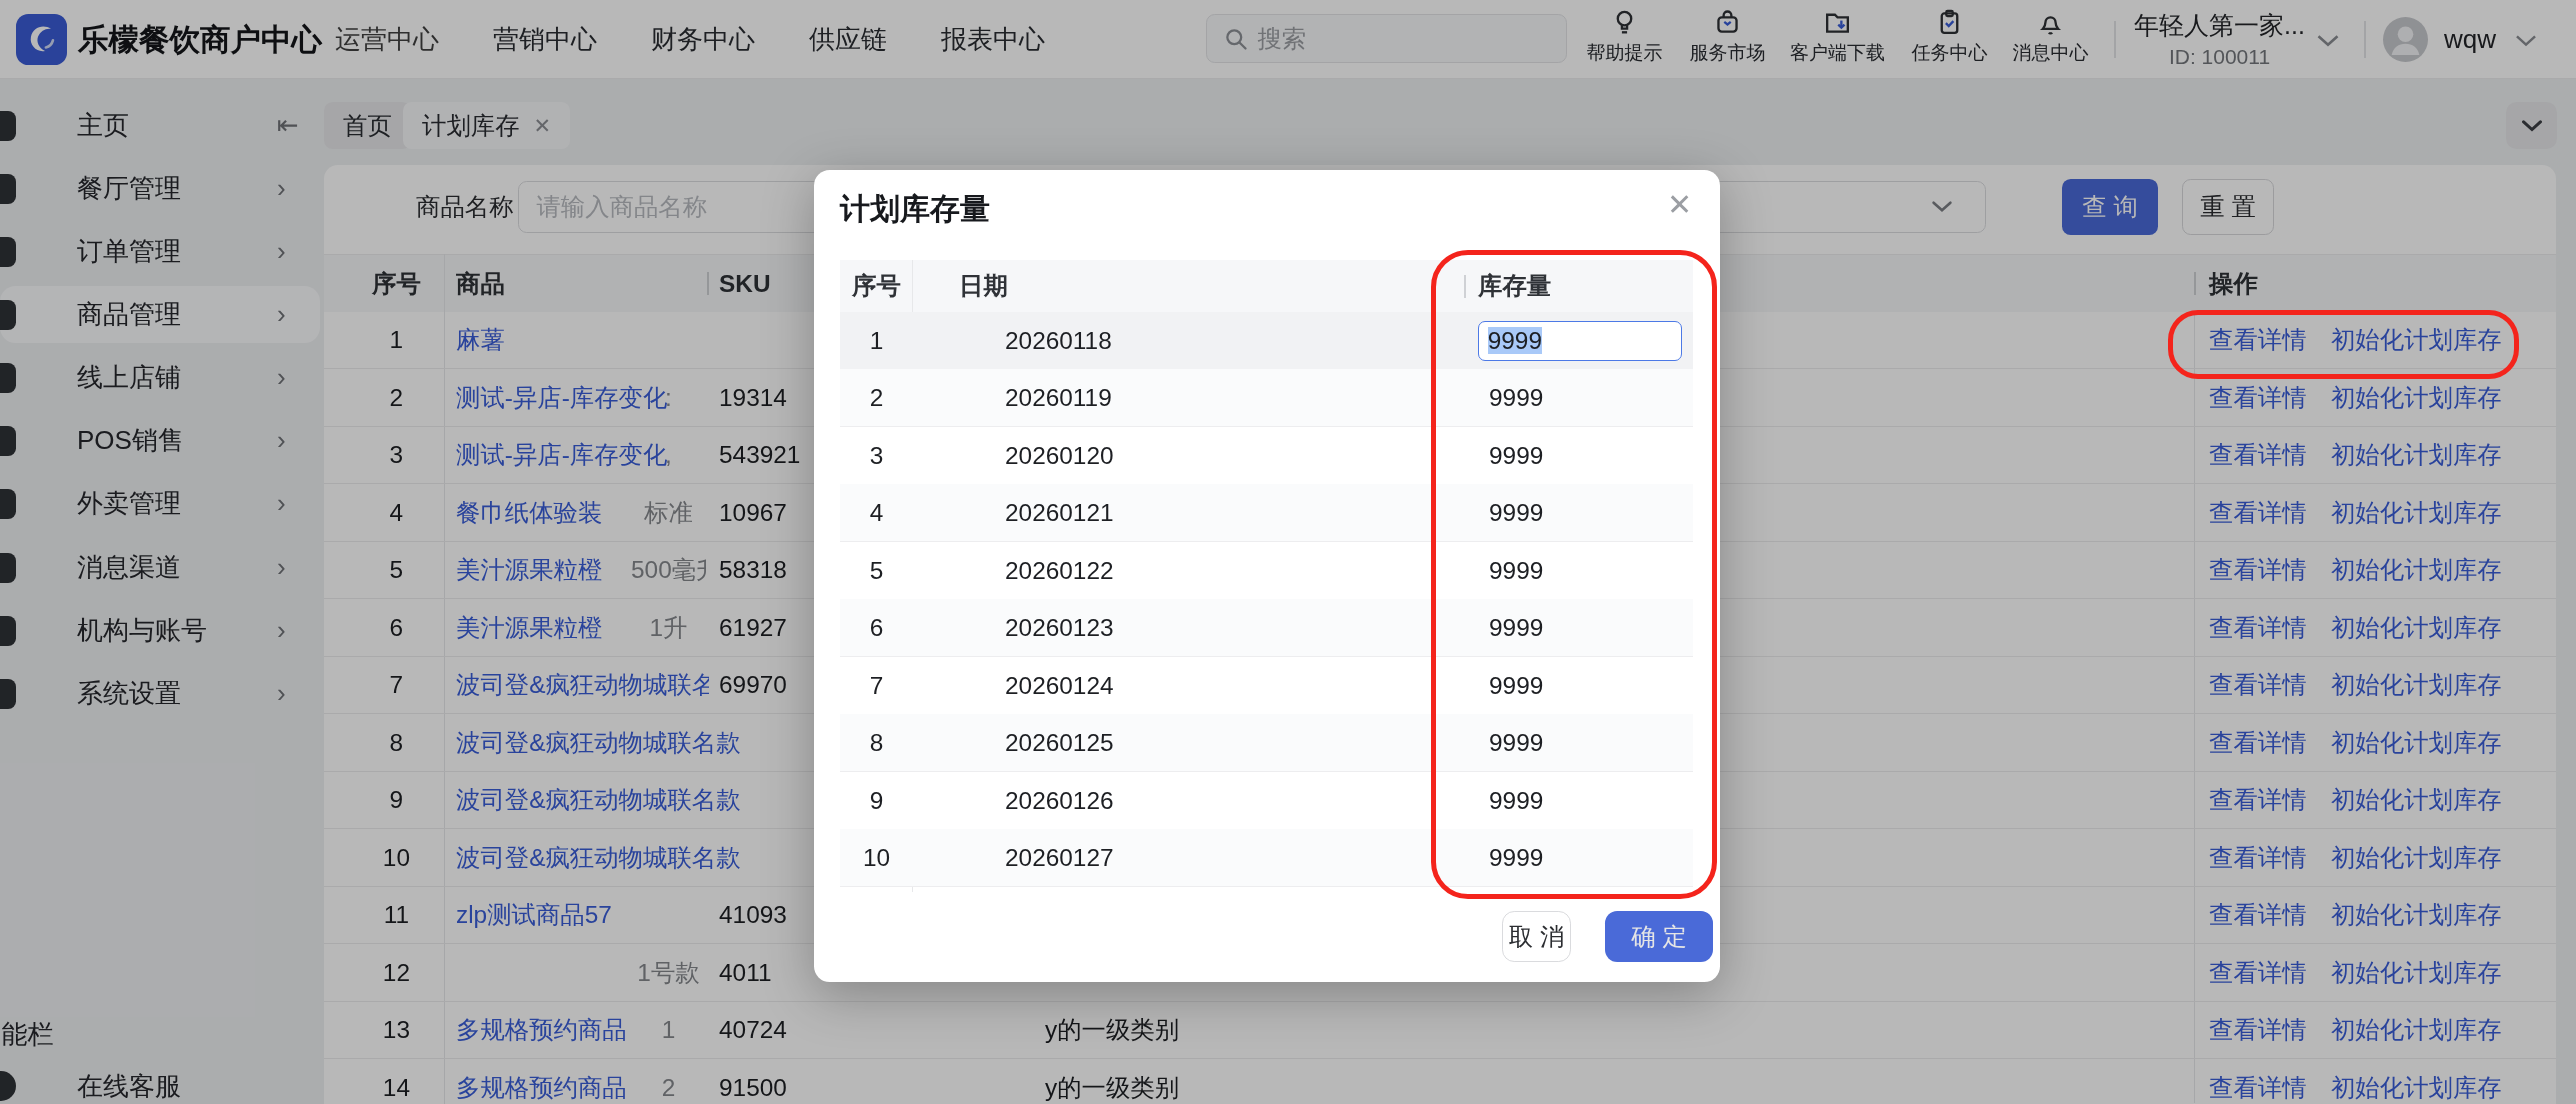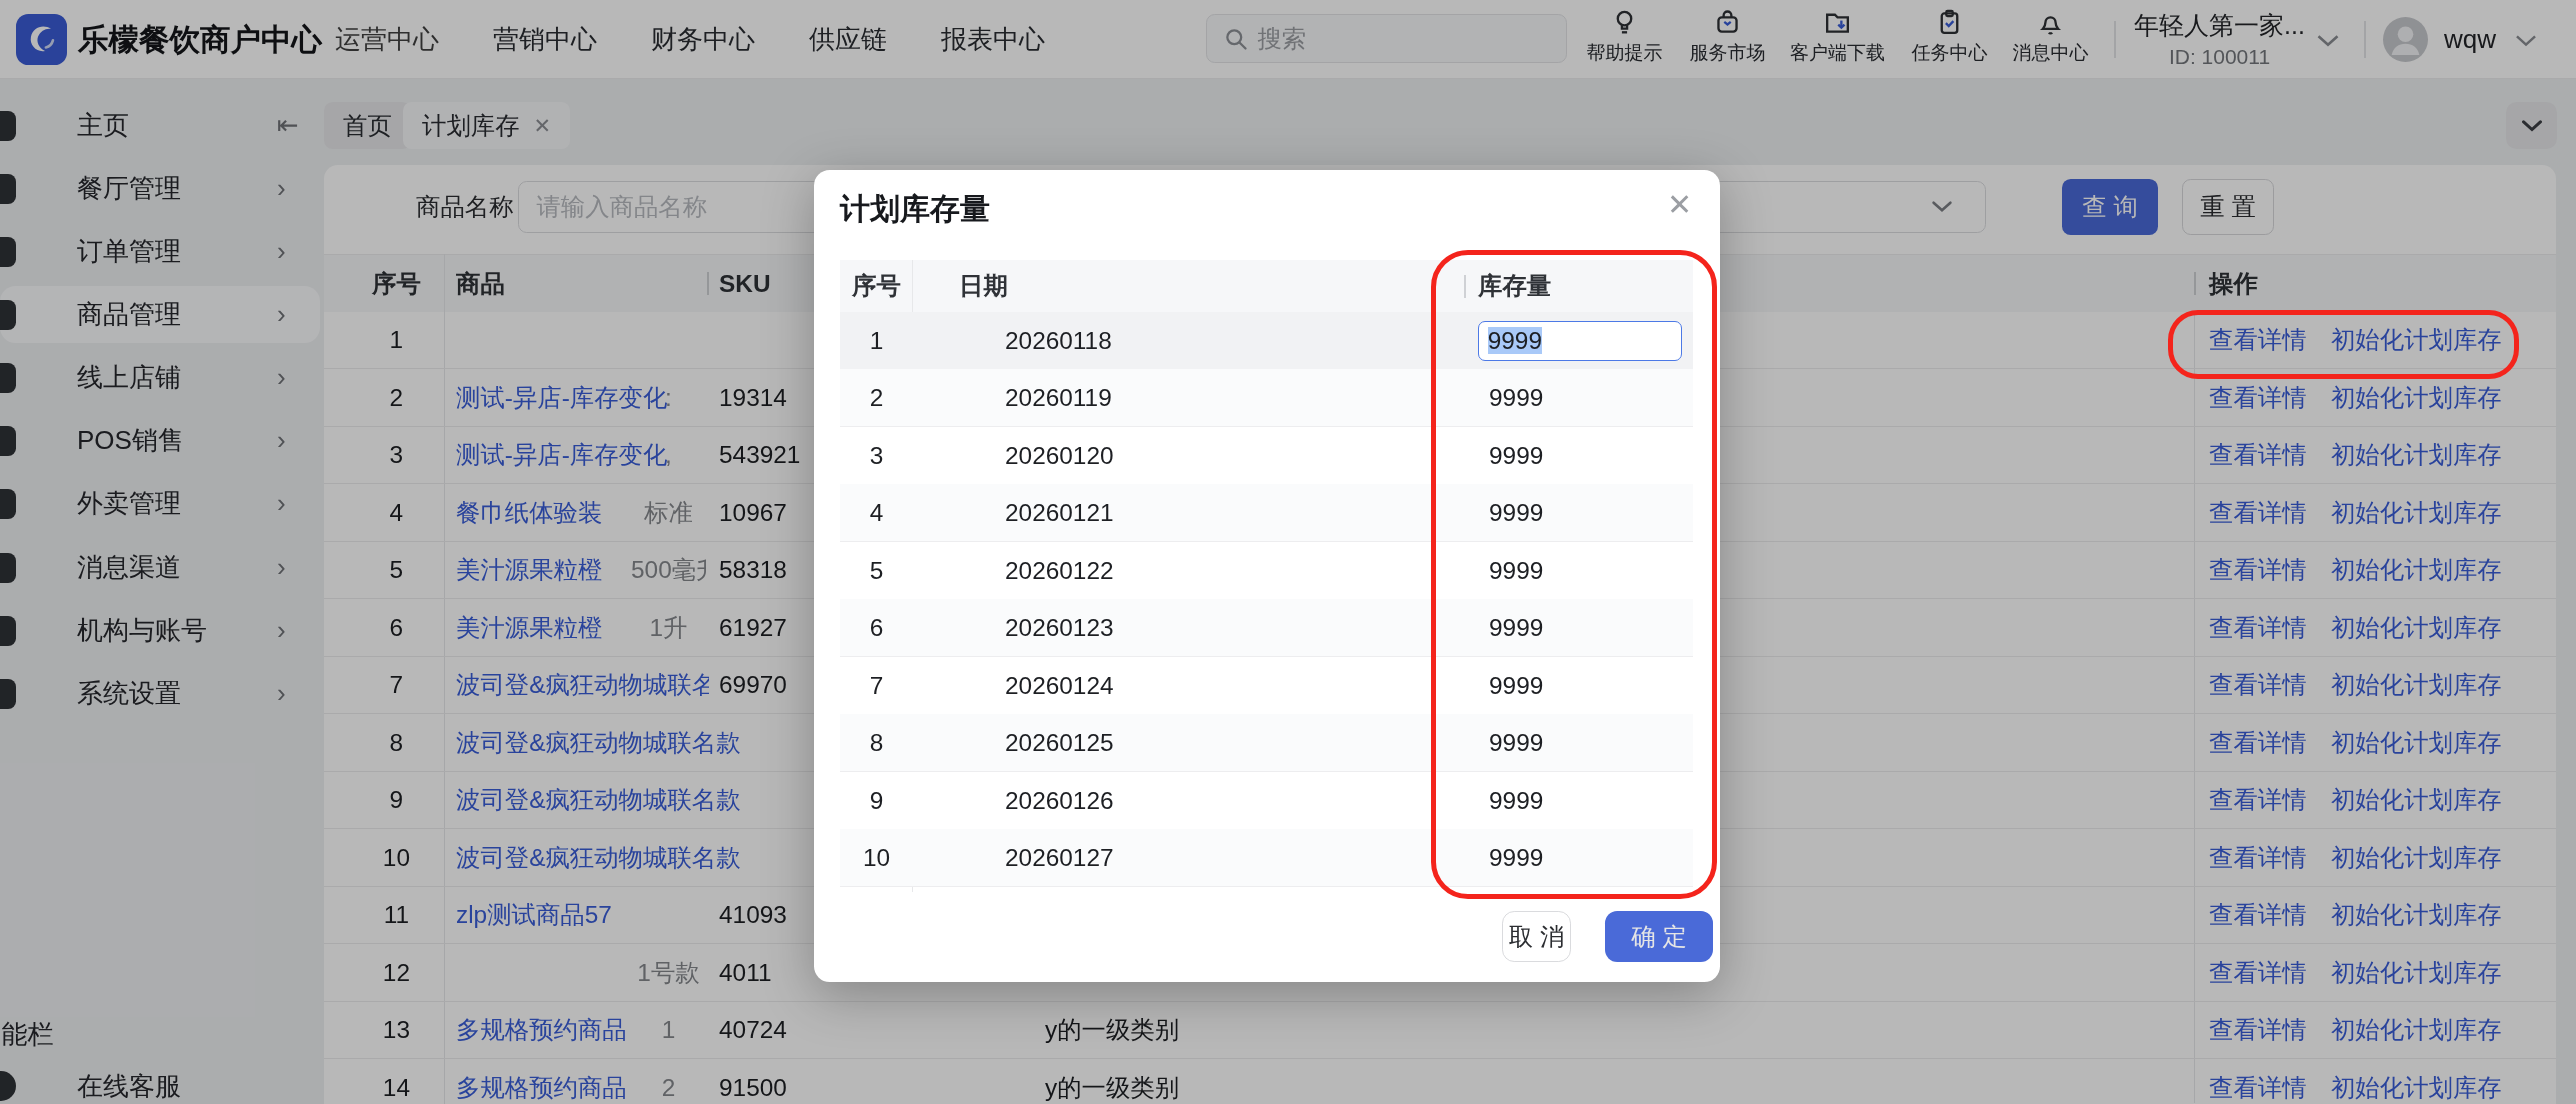--- a/index.html
+++ b/index.html
@@ -272,20 +272,21 @@
       <div class="th" style="left:395px;font-weight:700">SKU</div>
       <div class="th" style="left:721px"></div>
       <div class="tick" style="left:1870px"></div>
       <div class="th" style="left:1885px">操作</div>
     </div>
     <div class="vline" style="left:120px;top:89px;height:850px"></div>
     <div class="vline" style="left:1870px;top:146px;height:792px"></div>
     <div id="trows">
         <div class="trow" style="top: 146px;">
           <div class="td td-idx">1</div>
+          <div class="td td-name">麻薯</div>
           <div class="td td-spec"></div>
           <div class="td td-sku"></div>
           <div class="td td-cat"></div>
           <div class="td td-act">
             <span>查看详情</span>
             <span>初始化计划库存</span>
           </div>
         </div>
         <div class="trow" style="top: 204px;">
           <div class="td td-idx">2</div>

